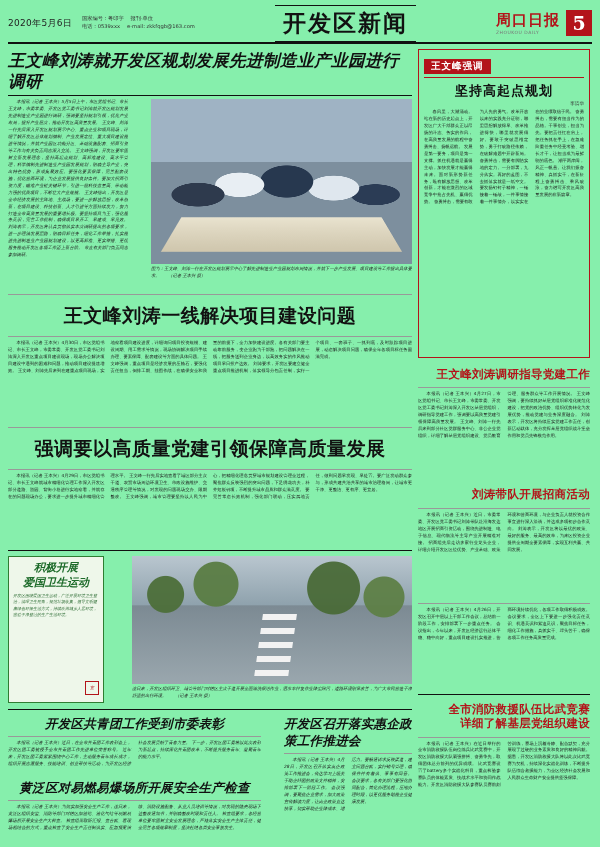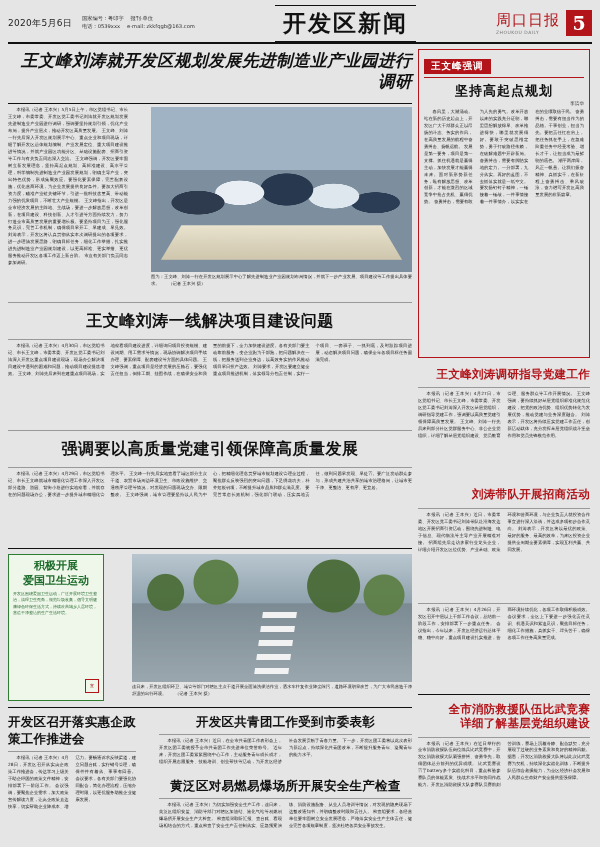--- a/index.html
+++ b/index.html
@@ -10,21 +10,21 @@
     background: #ffffff;
     font-family: "DejaVu Sans", "Liberation Sans", sans-serif;
     color: #111;
     overflow: hidden;
   }
   .page {
     position: relative;
     width: 600px;
     height: 847px;
     padding: 6px 8px;
-    background: #e5e5e5;
+    background: #86efac;
   }
 
   
   .masthead {
     display: flex;
     align-items: center;
     height: 38px;
     border-bottom: 2px solid #111;
     padding-bottom: 2px;
   }
@@ -60,21 +60,21 @@
     white-space: nowrap;
   }
   .mast-right {
     display: flex;
     align-items: center;
     gap: 6px;
     padding-left: 8px;
   }
   .mast-logo {
     font-family: "DejaVu Serif", "Liberation Serif", serif;
-    font-weight: normal;
+    font-weight: bold;
     font-size: 15px;
     color: #b3141a;
     letter-spacing: 1px;
     writing-mode: horizontal-tb;
     white-space: nowrap;
   }
   .mast-logo-sub { font-size: 4.5px; color:#777; letter-spacing:.5px; }
   .page-num {
     width: 26px; height: 26px;
     background: #b3141a;
@@ -94,27 +94,26 @@
   }
   .col-left { width: 404px; display: flex; flex-direction: column; }
   .col-right { width: 172px; display: flex; flex-direction: column; }
   .headline-main {
     font-family: "DejaVu Serif","Liberation Serif",serif;
     font-weight: bold;
     font-size: 16.5px;
     letter-spacing: .5px;
     line-height: 1.25;
     font-style: italic;
-    margin: 2px 0 8px;
-    text-align: right;
+    margin: 2px 0 0;
   }
   .headline-2 {
     font-family: Liberation Sans, sans-serif;
     font-weight: bold;
-    font-size: 16px;
+    font-size: 19px;
     text-align: center;
     letter-spacing: .5px;
     margin: 5px 0 4px;
   }
   .headline-3 {
     font-family: "DejaVu Serif","Liberation Serif",serif;
     font-weight: bold;
     font-size: 12.5px;
     letter-spacing: .3px;
     margin: 3px 0 3px;
@@ -194,21 +193,21 @@
   }
   .poster .pt {
     font-family: "DejaVu Serif","Liberation Serif",serif;
     font-weight: bold; font-size: 11px; color: #1d6b2a; line-height: 1.3;
     text-align: center;
   }
   .poster .pb { font-size: 4px; color: #2b6b32; line-height: 1.6; margin-top: 3px; }
   .poster .seal { width: 14px; height: 14px; border: 1px solid #b3141a; color:#b3141a;
     font-size: 4px; display:flex; align-items:center; justify-content:center; margin-left:auto; }
 
-  .flexrow { display: flex; gap: 23px; }
+  .flexrow { display: flex; gap: 23px; font-style: italic; }
 
   
   .road { background: linear-gradient(180deg,#b9c6cf 0%, #8fa2ad 38%, #7c8a93 39%, #9aa7ae 100%); }
   .road:after {
     content:""; position:absolute; left:45%; top:45%; width:12%; height:55%;
     background: repeating-linear-gradient(180deg,#f2f2f2 0 6px, transparent 6px 14px);
     transform: skewX(-8deg);
   }
   .trees { position:absolute; inset:0; background:
      radial-gradient(circle at 12% 30%, #4d6f3a 0 18px, transparent 19px),
@@ -313,39 +312,39 @@
           <div class="photo road" style="height:128px">
             <div class="trees"></div>
           </div>
           <div class="caption trunc" style="height:20px">连日来，开发区组织环卫、城管等部门对辖区主次干道开展全面清洗保洁作业，洒水车往复作业降尘除污，道路环境明显改善，为广大市民营造干净舒适的出行环境。　　（记者 王本兴 摄）</div>
         </div>
       </div>
 
       <hr class="rule">
 
       <div class="flexrow" style="flex:1; overflow:hidden">
-        <div style="width:128px">
-          <div class="headline-3">开发区召开落实惠企政策工作推进会</div>
-          <hr class="rule-thin">
-          <div class="txt cols2 lead trunc" style="height:96px">本报讯（记者 王本兴）4月28日，开发区召开落实惠企政策工作推进会，传达学习上级关于助企纾困的政策文件精神，安排部署下一阶段工作。
-会议强调，要聚焦企业需求，加大政策宣传解读力度，让惠企政策直达快享，切实帮助企业降成本、增活力。要畅通诉求反映渠道，建立问题台账，实行销号管理，确保件件有着落、事事有回音。
-会议要求，各有关部门要强化协同配合，简化办理流程，压缩办理时限，以更优服务助推企业健康发展。</div>
-        </div>
         <div style="flex:1">
           <div class="headline-3" style="text-align:center">开发区共青团工作受到市委表彰</div>
           <hr class="rule-thin">
           <div class="txt cols2 lead trunc" style="height:36px">本报讯（记者 王本兴）近日，在全市共青团工作表彰会上，开发区团工委被授予全市共青团工作先进单位荣誉称号。
 近年来，开发区团工委紧紧围绕中心工作，主动服务青年成长成才，组织开展志愿服务、技能培训、创业帮扶等活动，为开发区经济社会发展贡献了青春力量。
 下一步，开发区团工委将以此次表彰为新起点，持续深化共青团改革，不断提升服务青年、凝聚青年的能力水平。</div>
           <div class="headline-3" style="text-align:center;margin-top:4px">黄泛区对易燃易爆场所开展安全生产检查</div>
           <hr class="rule-thin">
           <div class="txt cols2 lead trunc" style="height:52px">本报讯（记者 王本兴）为切实加强安全生产工作，连日来，黄泛区组织安监、消防等部门对辖区加油站、液化气站等易燃易爆场所开展安全生产大检查。
 检查组采取听汇报、查台账、看现场相结合的方式，重点检查了安全生产责任制落实、应急预案演练、消防设施配备、从业人员培训等情况，对发现的隐患现场下达整改通知书，并明确整改时限和责任人。
 检查组要求，各经营单位要牢固树立安全发展理念，严格落实安全生产主体责任，健全完善各项规章制度，坚决杜绝各类安全事故发生。</div>
         </div>
+        <div style="width:128px">
+          <div class="headline-3">开发区召开落实惠企政策工作推进会</div>
+          <hr class="rule-thin">
+          <div class="txt cols2 lead trunc" style="height:96px">本报讯（记者 王本兴）4月28日，开发区召开落实惠企政策工作推进会，传达学习上级关于助企纾困的政策文件精神，安排部署下一阶段工作。
+会议强调，要聚焦企业需求，加大政策宣传解读力度，让惠企政策直达快享，切实帮助企业降成本、增活力。要畅通诉求反映渠道，建立问题台账，实行销号管理，确保件件有着落、事事有回音。
+会议要求，各有关部门要强化协同配合，简化办理流程，压缩办理时限，以更优服务助推企业健康发展。</div>
+        </div>
       </div>
     </div>
 
     <div class="col-right">
 
       <div class="box-red">
         <span class="tag">王文峰强调</span>
         <div class="tag-rule"></div>
         <div class="comment-title">坚持高起点规划</div>
         <div class="comment-by">李清华</div>

